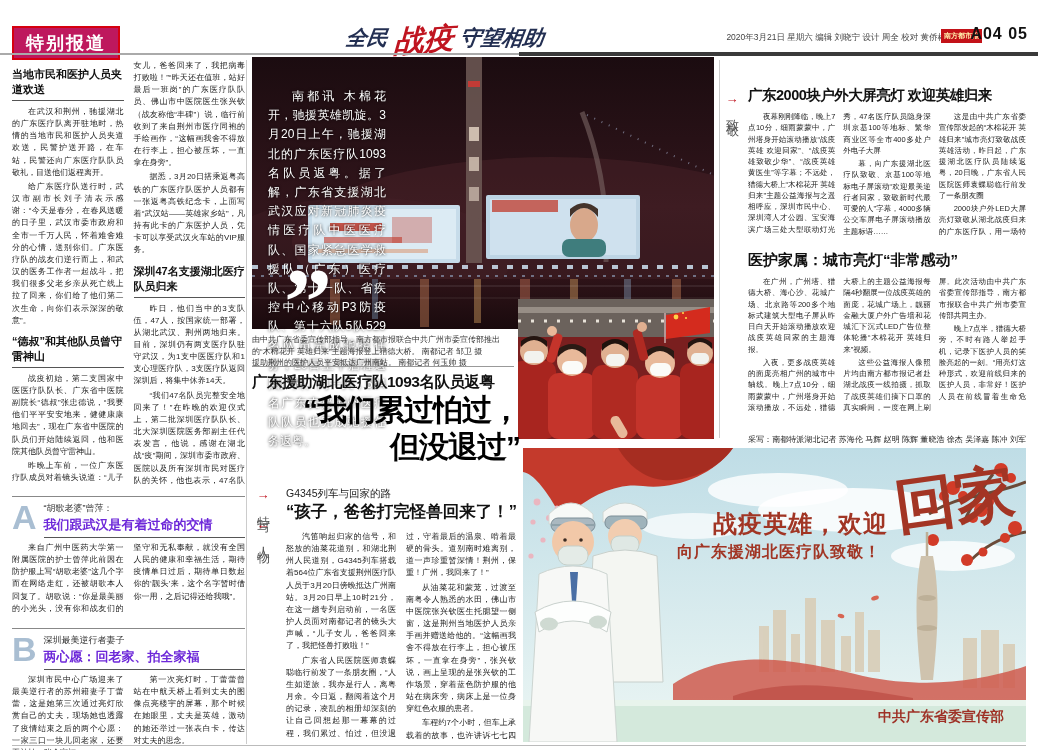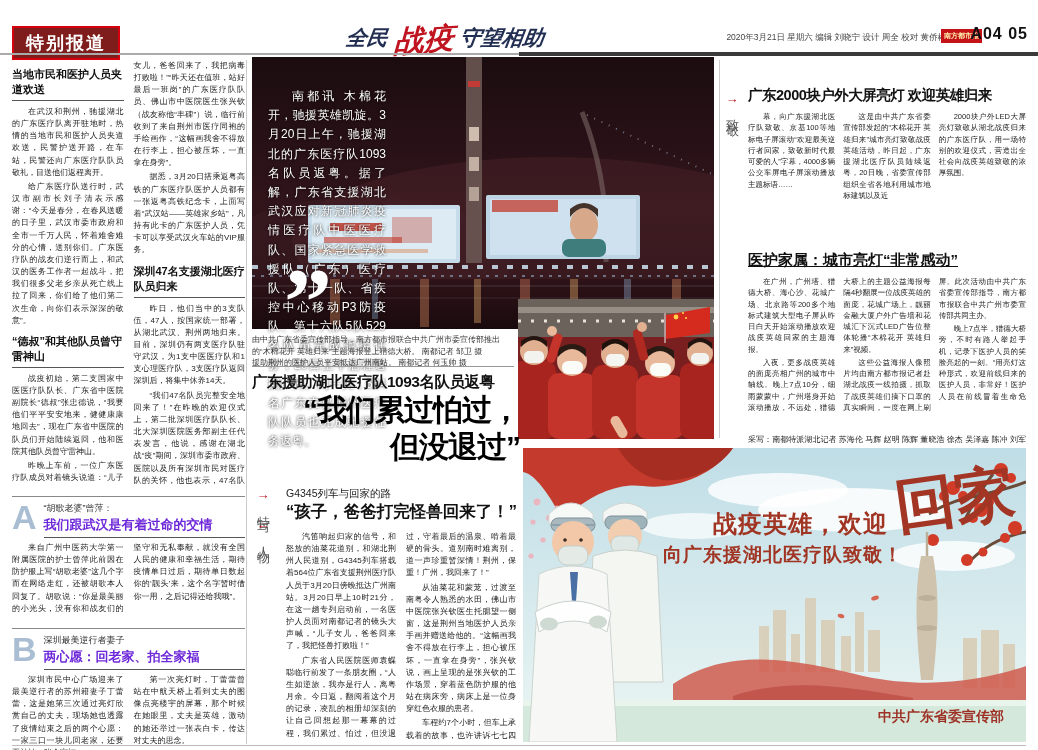--- a/index.html
+++ b/index.html
@@ -1,21 +1,21 @@
 <!DOCTYPE html>
 <html><head>
 <meta charset="utf-8">
 <style>
   * { box-sizing: border-box; margin: 0; padding: 0; }
   html,body { background:#e9e9e9; }
   .page { position:relative; width:1038px; height:750px; background:#fff;
           font-family:"Liberation Sans", sans-serif; color:#1a1a1a; overflow:hidden;
           margin:0 auto; }
   
-  .section-box { position:absolute; left:12px; top:26px; background:#7f1d1d; color:#fff;
+  .section-box { position:absolute; left:12px; top:26px; background:#be185d; color:#fff;
                  font-size:18px; font-weight:900; padding:3px 12px; letter-spacing:2px;
                  border:2px solid #d6000f; }
   .campaign { position:absolute; left:346px; top:24px; display:flex; align-items:flex-end; gap:4px;
               font-style:italic; font-weight:900; }
   .campaign .c1,.campaign .c3 { color:#232f52; font-size:21px; transform:skewX(-8deg); }
   .campaign .c2 { color:#c01520; font-size:30px; line-height:.8; transform:rotate(-4deg) skewX(-6deg);
                   font-family:"Liberation Serif", serif; margin:0 2px; }
   .dateline { position:absolute; right:92px; top:32px; font-size:8.5px; color:#444; }
   .brand-badge { position:absolute; right:56px; top:29px; background:#c31218; color:#ffe9a8;
                  font-size:7px; font-weight:bold; padding:2px 3px; }
@@ -53,31 +53,31 @@
   .rail { position:absolute; width:22px; text-align:center; }
   .rail .arrow { color:#c01520; font-size:13px; font-weight:bold; line-height:1.1; }
   .rail .vlabel { writing-mode:vertical-rl; font-size:13px; color:#555; letter-spacing:5px; margin:3px auto; }
   .feat-kicker { position:absolute; left:286px; top:487px; font-size:10.5px; color:#222; }
   .feat-subhead { position:absolute; left:286px; top:501px; width:232px; font-size:16.5px; font-weight:900; color:#111; }
   .feat-body { position:absolute; left:286px; top:531px; width:230px; height:212px; overflow:hidden; }
   
   .right-articles { position:absolute; left:748px; top:86px; width:278px; }
   .rh1 { font-size:14.5px; font-weight:900; color:#111; margin-bottom:6px; letter-spacing:-.5px; }
   .rbody1 { height:128px; overflow:hidden; }
-  .rh2 { font-size:15px; font-weight:900; color:#111; margin:12px 0 6px;text-decoration:underline; }
+  .rh2 { font-size:15px; font-weight:900; color:#111; margin:12px 0 6px; }
   .rbody2 { height:148px; overflow:hidden; }
   .byline { margin-top:9px; font-size:8px; line-height:1.7; color:#222; text-align:justify; }
   .bt3 { font-size:7.5px; line-height:1.5; text-align:justify; text-indent:2em; color:#222; margin-bottom:2px; }
   
   .poster { position:absolute; left:523px; top:448px; width:503px; height:294px; overflow:hidden; }
   .poster-text1 { position:absolute; left:190px; top:60px; font-size:24px; font-weight:900; color:#a13524;
                   letter-spacing:1px; }
   .poster-big { position:absolute; left:372px; top:22px; font-size:60px; font-weight:900; color:#a33524;
                 transform:rotate(-8deg); font-family:"Liberation Serif", serif; line-height:1; }
-  .poster-text2 { position:absolute; left:140px; top:94px; font-size:19px; font-weight:900; color:#a13524;
+  .poster-text2 { position:absolute; left:154px; top:94px; font-size:16px; font-weight:900; color:#a13524;
                   letter-spacing:1px; }
   .poster-credit { position:absolute; right:22px; bottom:16px; font-size:14px; font-weight:900; color:#9e3126; }
   
   .vdiv-left { position:absolute; left:246px; top:60px; width:1px; height:684px; background:#ccc; }
   .vdiv-right { position:absolute; left:719px; top:60px; width:1px; height:378px; background:#ccc; }
   .bottom-rule { position:absolute; left:12px; top:745px; width:1014px; height:1px; background:#bbb; }
 </style>
 </head>
 <body>
 
@@ -271,22 +271,23 @@
   </div>
 
   <div class="rail" style="left:721px; top:92px;">
     <div class="arrow">→</div>
     <div class="vlabel">致敬</div>
   </div>
 
   <div class="right-articles">
     <div class="rh1">广东2000块户外大屏亮灯 欢迎英雄归来</div>
     <div class="rbody1 cols3">
+      <p class="bt3">夜幕刚刚降临，晚上7点10分，细雨蒙蒙中，广州塔身开始滚动播放“战疫英雄 欢迎回家”、“战疫英雄致敬少华”、“战疫英雄黄医生”等字幕；不远处，猎德大桥上“木棉花开 英雄归来”主题公益海报与之遥相呼应，深圳市民中心、深圳湾人才公园、宝安海滨广场三处大型联动灯光秀，47名医疗队员隐身深圳京基100等地标、繁华商业区等全市400多处户外电子大屏</p>
       <p class="bt3">幕，向广东援湖北医疗队致敬、京基100等地标电子屏滚动“欢迎最美逆行者回家，致敬新时代最可爱的人”字幕，4000多辆公交车屏电子屏滚动播放主题标语……</p>
-      <p class="bt3">这是由中共广东省委宣传部发起的“木棉花开 英雄归来”城市亮灯致敬战疫英雄活动，昨日起，广东援湖北医疗队员陆续返粤，20日晚，省委宣传部组织全省各地利用城市地标建筑以及近</p>
+      <p class="bt3">这是由中共广东省委宣传部发起的“木棉花开 英雄归来”城市亮灯致敬战疫英雄活动，昨日起，广东援湖北医疗队员陆续返粤，20日晚，广东省人民医院医师袁蝶聪临行前发了一条朋友圈</p>
       <p class="bt3">2000块户外LED大屏亮灯致敬从湖北战疫归来的广东医疗队，用一场特别的欢迎仪式，营造出全社会向战疫英雄致敬的浓厚氛围。</p>
 
     </div>
     <div class="rh2">医护家属：城市亮灯“非常感动”</div>
     <div class="rbody2 cols3">
       <p class="bt3">在广州，广州塔、猎德大桥、海心沙、花城广场、北京路等200多个地标式建筑大型电子屏从昨日白天开始滚动播放欢迎战疫英雄回家的主题海报。</p>
       <p class="bt3">入夜，更多战疫英雄的面庞亮相广州的城市中轴线。晚上7点10分，细雨蒙蒙中，广州塔身开始滚动播放，不远处，猎德大桥上的主题公益海报每隔4秒翻展一位战疫英雄的面庞，花城广场上，靓丽金融大厦户外广告墙和花城汇下沉式LED广告位整体轮播“木棉花开 英雄归来”视频。</p>
       <p class="bt3">这些公益海报人像照片均由南方都市报记者赴湖北战疫一线拍摄，抓取了战疫英雄们摘下口罩的真实瞬间，一度在网上刷屏。此次活动由中共广东省委宣传部指导，南方都市报联合中共广州市委宣传部共同主办。</p>
       <p class="bt3">晚上7点半，猎德大桥旁，不时有路人举起手机，记录下医护人员的笑脸亮起的一刻。“用亮灯这种形式，欢迎前线归来的医护人员，非常好！医护人员在前线冒着生命危险，救死扶伤，非常值得敬佩。”市民黄先生说。</p>
 

